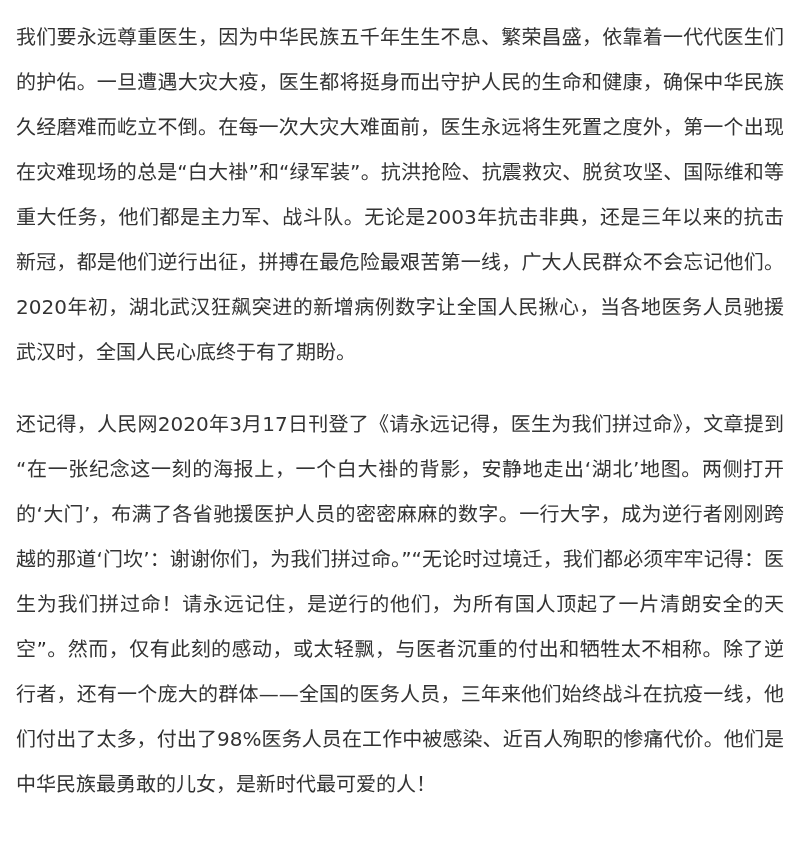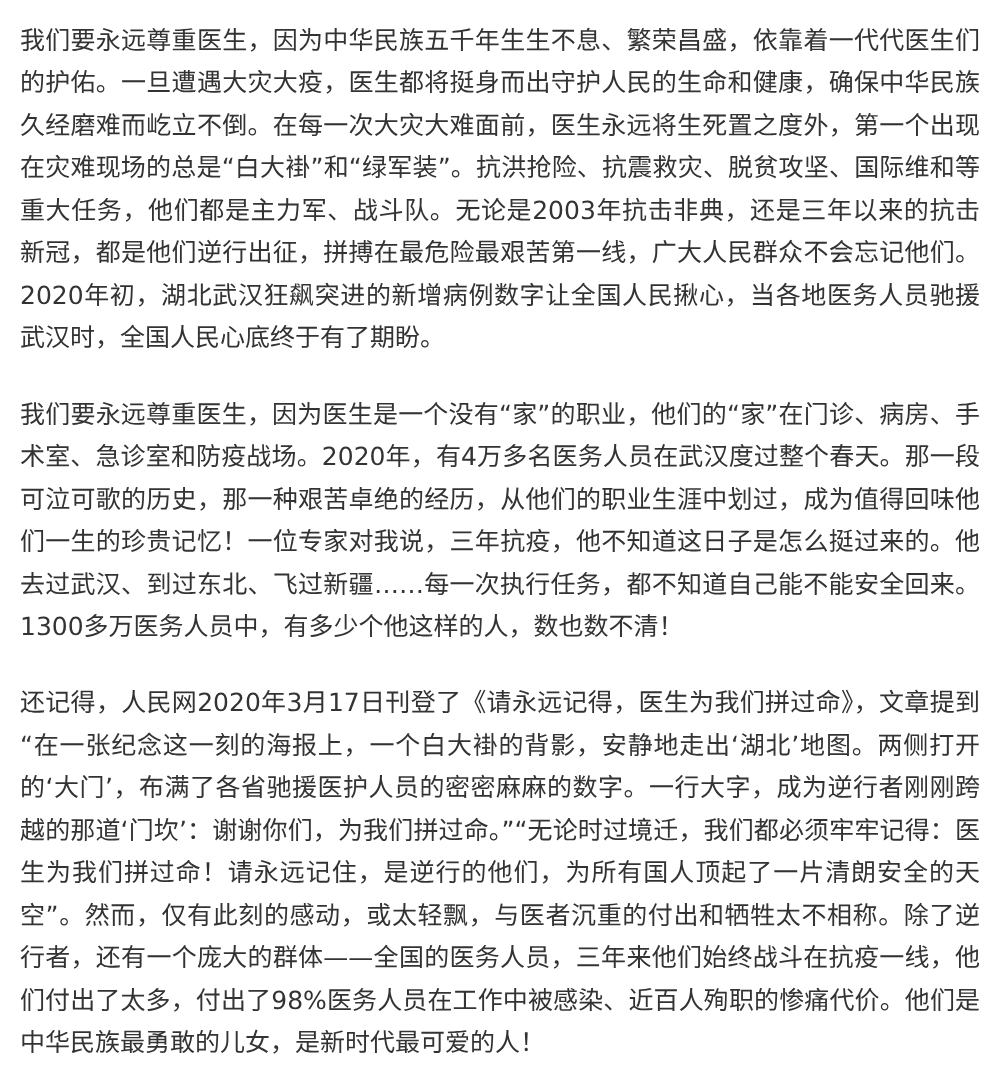--- a/index.html
+++ b/index.html
@@ -11,30 +11,29 @@
     min-height: 865px;
     background: #ffffff;
     overflow: hidden;
   }
   .article {
     box-sizing: border-box;
     width: 800px;
     padding: 15px 16px 0 16px;
     font-family: "DejaVu Sans", "Liberation Sans", sans-serif;
     font-size: 20px;
-    line-height: 34px;
+    line-height: 45px;
     font-weight: 400;
     color: #333333;
     text-align: justify;
   }
   .article p {
     margin: 0 0 27px 0;
     word-break: break-all;
   }
 </style>
 </head>
 <body style="background: rgb(255, 255, 255);">
 
 <div class="article" style="color: rgb(51, 51, 51);">
   <p>我们要永远尊重医生，因为中华民族五千年生生不息、繁荣昌盛，依靠着一代代医生们的护佑。一旦遭遇大灾大疫，医生都将挺身而出守护人民的生命和健康，确保中华民族久经磨难而屹立不倒。在每一次大灾大难面前，医生永远将生死置之度外，第一个出现在灾难现场的总是“白大褂”和“绿军装”。抗洪抢险、抗震救灾、脱贫攻坚、国际维和等重大任务，他们都是主力军、战斗队。无论是2003年抗击非典，还是三年以来的抗击新冠，都是他们逆行出征，拼搏在最危险最艰苦第一线，广大人民群众不会忘记他们。2020年初，湖北武汉狂飙突进的新增病例数字让全国人民揪心，当各地医务人员驰援武汉时，全国人民心底终于有了期盼。</p>
-  <p>我们要永远尊重医生，因为医生是一个没有“家”的职业，他们的“家”在门诊、病房、手术室、急诊室和防疫战场。2020年，有4万多名医务人员在武汉度过整个春天。那一段可泣可歌的历史，那一种艰苦卓绝的经历，从他们的职业生涯中划过，成为值得回味他们一生的珍贵记忆！一位专家对我说，三年抗疫，他不知道这日子是怎么挺过来的。他去过武汉、到过东北、飞过新疆……每一次执行任务，都不知道自己能不能安全回来。1300多万医务人员中，有多少个他这样的人，数也数不清！</p>
   <p>还记得，人民网2020年3月17日刊登了《请永远记得，医生为我们拼过命》，文章提到“在一张纪念这一刻的海报上，一个白大褂的背影，安静地走出‘湖北’地图。两侧打开的‘大门’，布满了各省驰援医护人员的密密麻麻的数字。一行大字，成为逆行者刚刚跨越的那道‘门坎’：谢谢你们，为我们拼过命。”“无论时过境迁，我们都必须牢牢记得：医生为我们拼过命！请永远记住，是逆行的他们，为所有国人顶起了一片清朗安全的天空”。然而，仅有此刻的感动，或太轻飘，与医者沉重的付出和牺牲太不相称。除了逆行者，还有一个庞大的群体——全国的医务人员，三年来他们始终战斗在抗疫一线，他们付出了太多，付出了98%医务人员在工作中被感染、近百人殉职的惨痛代价。他们是中华民族最勇敢的儿女，是新时代最可爱的人！</p>
 </div>
 
 </body></html>

